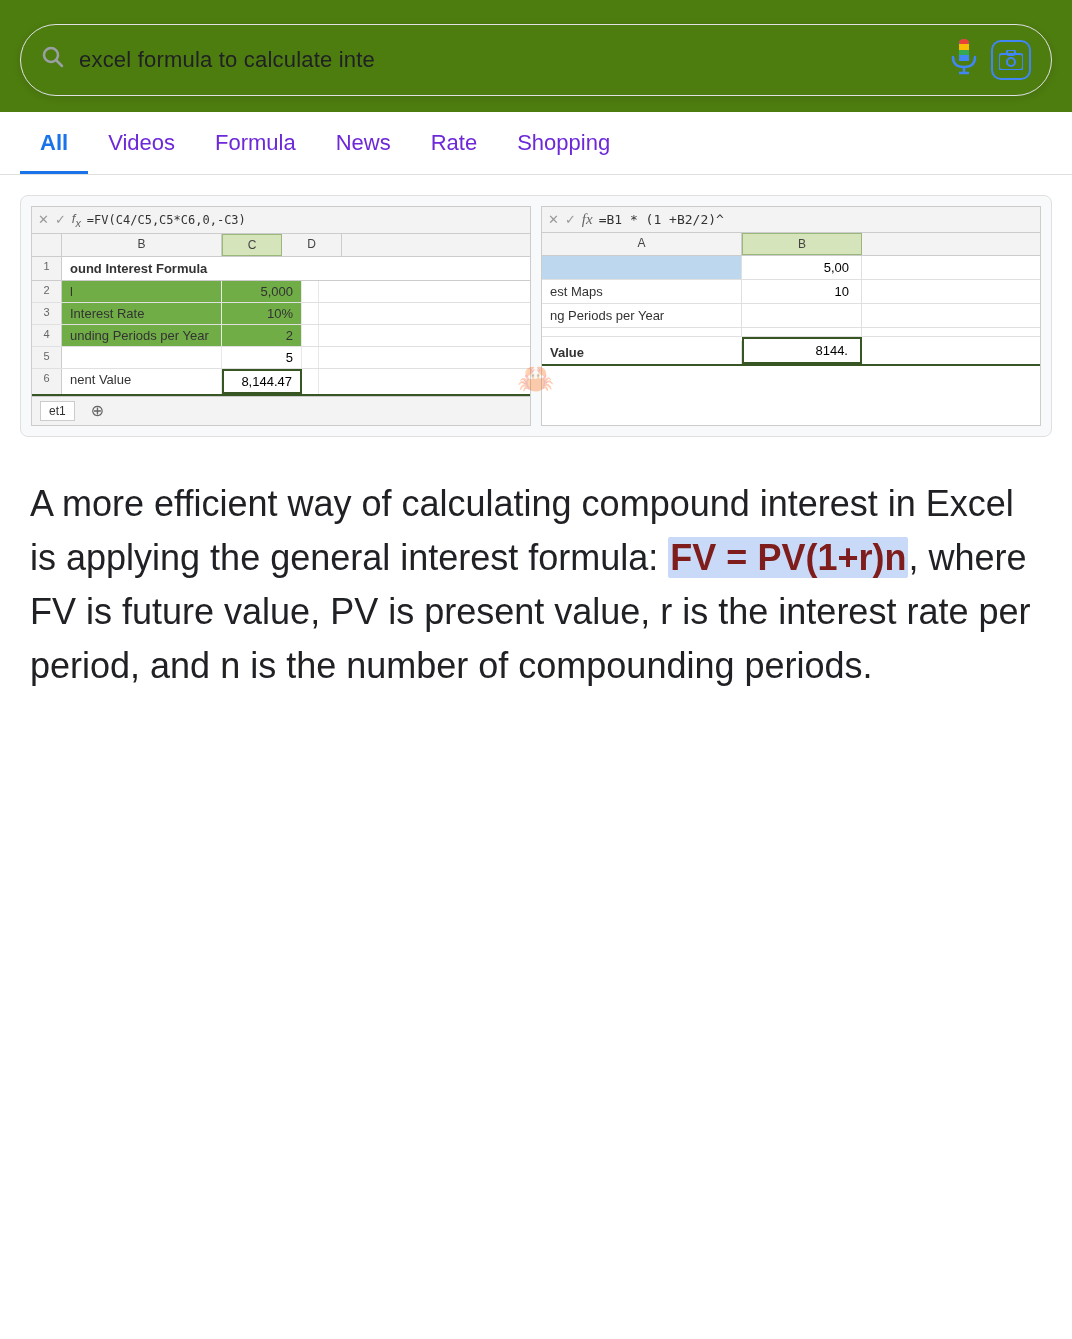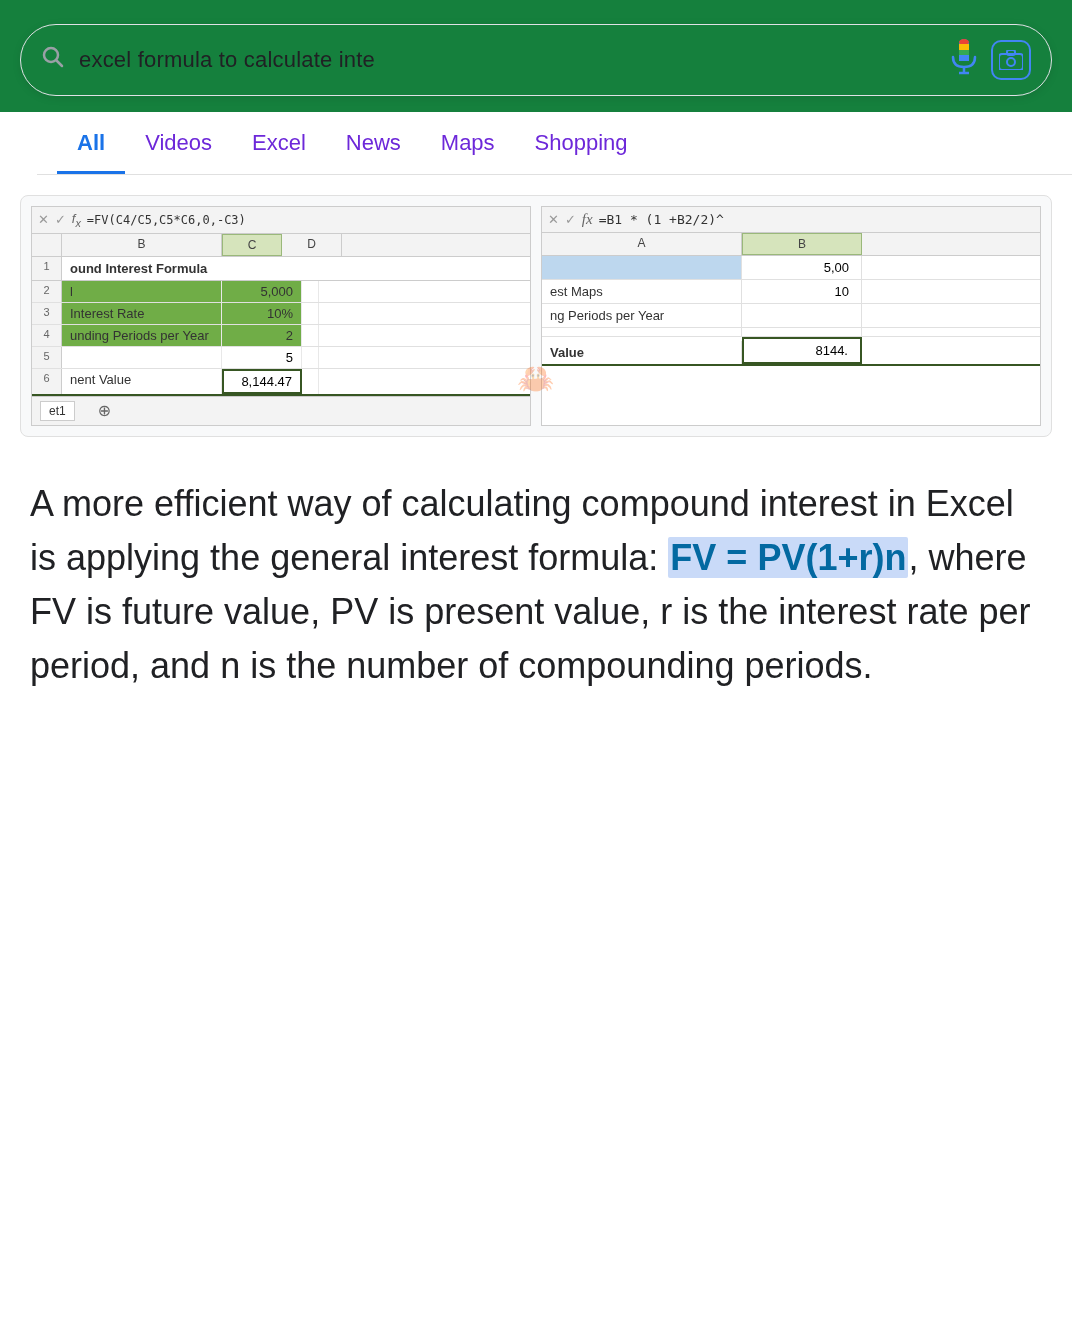--- a/index.html
+++ b/index.html
@@ -12,21 +12,21 @@
       width: 1072px;
       min-height: 1339px;
       background: #ffffff;
       font-family: 'Arial', sans-serif;
       overflow-x: hidden;
     }
 
     
     .search-bar-container {
       padding: 24px 20px 16px 20px;
-      background: #15803d;
+      background: #4d7c0f;
     }
 
     .search-bar {
       display: flex;
       align-items: center;
       border: 1px solid #dfe1e5;
       border-radius: 50px;
       padding: 14px 20px;
       box-shadow: 0 2px 8px rgba(0,0,0,0.1);
       gap: 14px;
@@ -60,21 +60,20 @@
       font-size: 20px;
     }
 
     
     .nav-tabs {
       display: flex;
       align-items: center;
       padding: 0 20px;
       border-bottom: 1px solid #e0e0e0;
       gap: 0;
-      margin-left: 37px;
     }
 
     .nav-tab {
       padding: 18px 20px;
       font-size: 22px;
       color: #6d28d9;
       cursor: pointer;
       position: relative;
       white-space: nowrap;
     }
@@ -192,21 +191,21 @@
       font-size: 13px;
       font-weight: 600;
       color: #333;
     }
 
     .sheet-tabs {
       display: flex;
       border-top: 1px solid #ccc;
       background: #f3f3f3;
       padding: 4px 8px;
-      gap: 23px;
+      gap: 16px;
       align-items: center;
     }
 
     .sheet-tab {
       font-size: 12px;
       color: #333;
       padding: 2px 8px;
       border: 1px solid #ccc;
       background: white;
     }
@@ -284,21 +283,21 @@
     
     .article-text {
       font-size: 36px;
       line-height: 1.5;
       color: #202124;
       padding: 10px 10px;
     }
 
     .formula-highlight {
       background: #c9daf8;
-      color: #0369a1;
+      color: #7f1d1d;
       font-weight: bold;
       padding: 0 2px;
       border-radius: 2px;
     }
 
     .watermark {
       position: absolute;
       bottom: 40px;
       left: 50%;
       transform: translateX(-50%);
@@ -339,23 +338,23 @@
         <circle cx="12" cy="12" r="4" stroke="#4285f4" stroke-width="2" fill="none"></circle>
         <rect x="8" y="0" width="8" height="5" rx="2" stroke="#4285f4" stroke-width="2" fill="none"></rect>
       </svg>
     </span>
   </div>
 </div>
 
 <div class="nav-tabs">
   <div class="nav-tab active">All</div>
   <div class="nav-tab">Videos</div>
-  <div class="nav-tab">Excel</div>
+  <div class="nav-tab">Formula</div>
   <div class="nav-tab">News</div>
-  <div class="nav-tab">Maps</div>
+  <div class="nav-tab">Rate</div>
   <div class="nav-tab">Shopping</div>
 </div>
 
 <div class="content-area">
 
   <div class="excel-container">
 
     <div class="spreadsheet-left">
 
       <div class="formula-bar">

